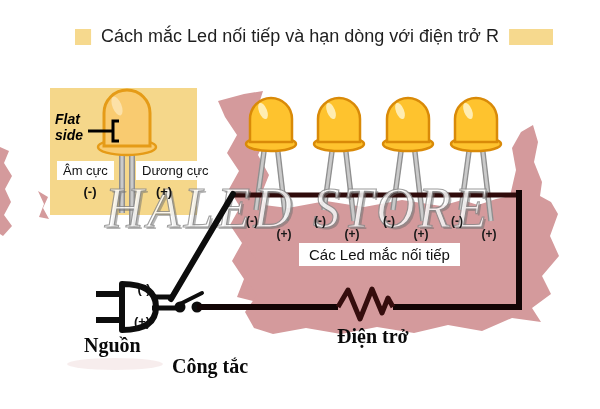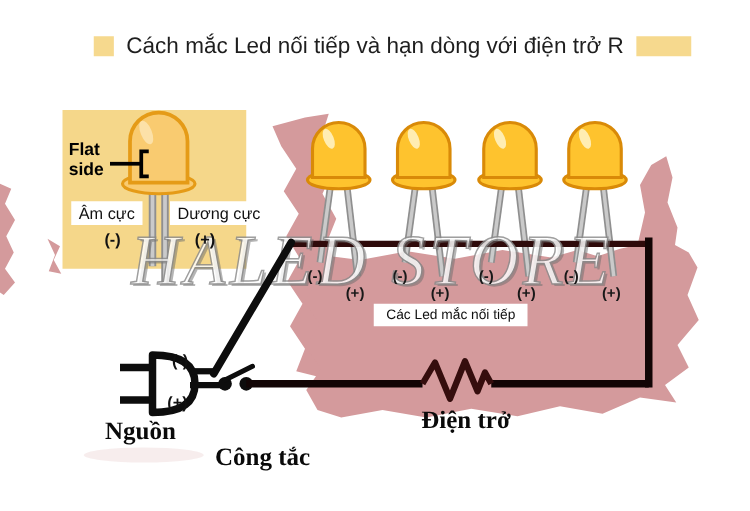--- a/index.html
+++ b/index.html
@@ -15,21 +15,21 @@
     height:27px;background:#fff;display:flex;align-items:center;padding:0 10px;
     z-index:3;white-space:nowrap;font-size:18px;color:#1e1e1e;}
   .white-tag{background:#fff;padding:2px 6px;font-size:13px;white-space:nowrap;}
   .sign{font-weight:bold;font-size:13px;width:24px;text-align:center;}
   .leg-sign{position:absolute;z-index:3;font-weight:bold;font-size:12px;
     width:24px;text-align:center;color:#181818;}
   .flat{font-weight:bold;font-size:14px;line-height:16px;color:#000;}
   .serif-lbl{font-family:"Liberation Serif",serif;font-size:20px;font-weight:600;
     color:#0a0a0a;white-space:nowrap;}
   .series-box{position:absolute;left:299px;top:243px;background:#fff;
-    padding:3px 10px;font-size:11px;color:#101010;z-index:3;white-space:nowrap;}
+    padding:3px 10px;font-size:15px;color:#101010;z-index:3;white-space:nowrap;}
 </style>
 </head>
 <body>
 
 <div class="stage">
 
   <svg width="600" height="409" viewBox="0 0 600 409">
 
     <g fill="#d49a9c">
       <polygon points="0,147 9,151 4,163 12,176 5,189 11,202 4,215 12,226 3,236 0,234"></polygon>
@@ -132,21 +132,21 @@
       <polyline points="338,307 348,290 360,319 372,289 382,313 388,298 393,307" fill="none" stroke="#350d0d" stroke-width="5" stroke-linejoin="round"></polyline>
       <line x1="519" y1="307" x2="519" y2="193" stroke="#120505" stroke-width="6" stroke-linecap="square"></line>
     </g>
   </svg>
 
   <div class="title-bar"></div>
   <div class="title-box">
     <span>Cách mắc Led nối tiếp và hạn dòng với điện trở R</span>
   </div>
 
-  <div class="lbl flat" style="left:55px;top:111px;">
+  <div class="lbl flat" style="left:55px;top:111px;font-style:italic;">
     <div>Flat</div>
     <div>side</div>
   </div>
   <div class="lbl white-tag" style="left:57px;top:161px;">Âm cực</div>
   <div class="lbl sign" style="left:78px;top:184px;">(-)</div>
   <div class="lbl white-tag" style="left:136px;top:161px;text-align:right;">Dương cực</div>
   <div class="lbl sign" style="left:152px;top:184px;">(+)</div>
 
   <span class="leg-sign" style="left:240px;top:214px;">(-)</span>
   <span class="leg-sign" style="left:272px;top:227px;">(+)</span>

